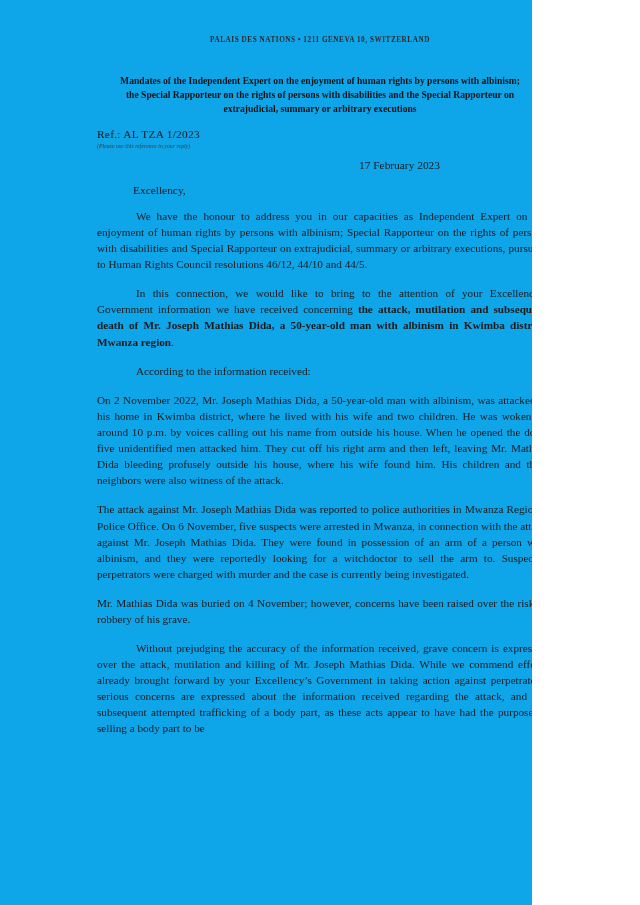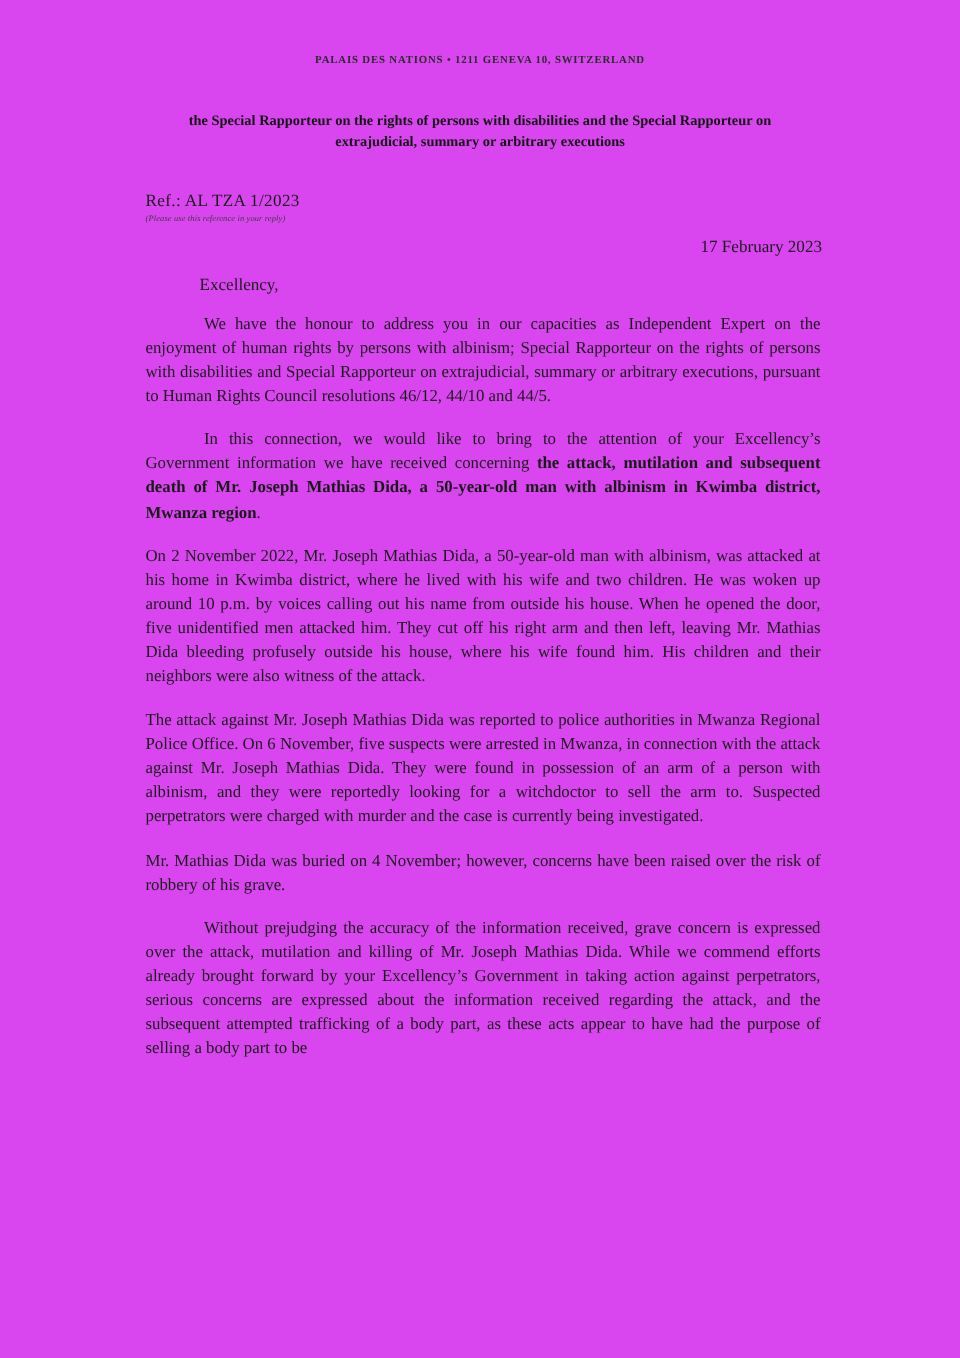--- a/index.html
+++ b/index.html
@@ -3,23 +3,23 @@
 <meta charset="utf-8">
 <title>AL TZA 1/2023</title>
 <style>
   html, body {
     margin: 0;
     padding: 0;
     background: #ffffff;
   }
   .page {
     position: relative;
-    width: 640px;
+    width: 532px;
     height: 905px;
-    background: #d946ef;
+    background: #0ea5e9;
     overflow: hidden;
     font-family: "Liberation Serif", "DejaVu Serif", serif;
     color: #1c1c1c;
     box-sizing: border-box;
   }
 
   
   .letterhead {
     position: absolute;
     top: 36px;
@@ -109,39 +109,41 @@
   .para.last { margin-bottom: 14px; }
 </style>
 </head>
 <body>
 
 <div class="page">
 
   <div class="letterhead">PALAIS DES NATIONS • 1211 GENEVA 10, SWITZERLAND</div>
 
   <div class="mandates">
+    <span class="ln">Mandates of the Independent Expert on the enjoyment of human rights by persons with albinism;</span>
     <span class="ln">the Special Rapporteur on the rights of persons with disabilities and the Special Rapporteur on</span>
     <span class="ln">extrajudicial, summary or arbitrary executions</span>
   </div>
 
   <div class="refblock">
     <div class="ref-main">Ref.: AL TZA 1/2023</div>
     <div class="ref-note">(Please use this reference in your reply)</div>
   </div>
 
   <div class="letter-date">17 February 2023</div>
 
   <div class="salutation">Excellency,</div>
 
   <div class="body-area">
 
     <p class="para indent">We have the honour to address you in our capacities as Independent Expert on the enjoyment of human rights by persons with albinism; Special Rapporteur on the rights of persons with disabilities and Special Rapporteur on extrajudicial, summary or arbitrary executions, pursuant to Human Rights Council resolutions 46/12, 44/10 and 44/5.</p>
 
     <p class="para indent"><span>In this connection, we would like to bring to the attention of your Excellency’s Government information we have received concerning </span><span class="bold-seg">the attack, mutilation and subsequent death of Mr. Joseph Mathias Dida, a 50-year-old man with albinism in Kwimba district, Mwanza region</span><span>.</span></p>
 
+    <p class="para indent">According to the information received:</p>
 
     <p class="para">On 2 November 2022, Mr. Joseph Mathias Dida, a 50-year-old man with albinism, was attacked at his home in Kwimba district, where he lived with his wife and two children. He was woken up around 10 p.m. by voices calling out his name from outside his house. When he opened the door, five unidentified men attacked him. They cut off his right arm and then left, leaving Mr. Mathias Dida bleeding profusely outside his house, where his wife found him. His children and their neighbors were also witness of the attack.</p>
 
 
     <p class="para">The attack against Mr. Joseph Mathias Dida was reported to police authorities in Mwanza Regional Police Office. On 6 November, five suspects were arrested in Mwanza, in connection with the attack against Mr. Joseph Mathias Dida. They were found in possession of an arm of a person with albinism, and they were reportedly looking for a witchdoctor to sell the arm to. Suspected perpetrators were charged with murder and the case is currently being investigated.</p>
 
     <p class="para">Mr. Mathias Dida was buried on 4 November; however, concerns have been raised over the risk of robbery of his grave.</p>
 
     <p class="para indent last">Without prejudging the accuracy of the information received, grave concern is expressed over the attack, mutilation and killing of Mr. Joseph Mathias Dida. While we commend efforts already brought forward by your Excellency’s Government in taking action against perpetrators, serious concerns are expressed about the information received regarding the attack, and the subsequent attempted trafficking of a body part, as these acts appear to have had the purpose of selling a body part to be</p>
 

